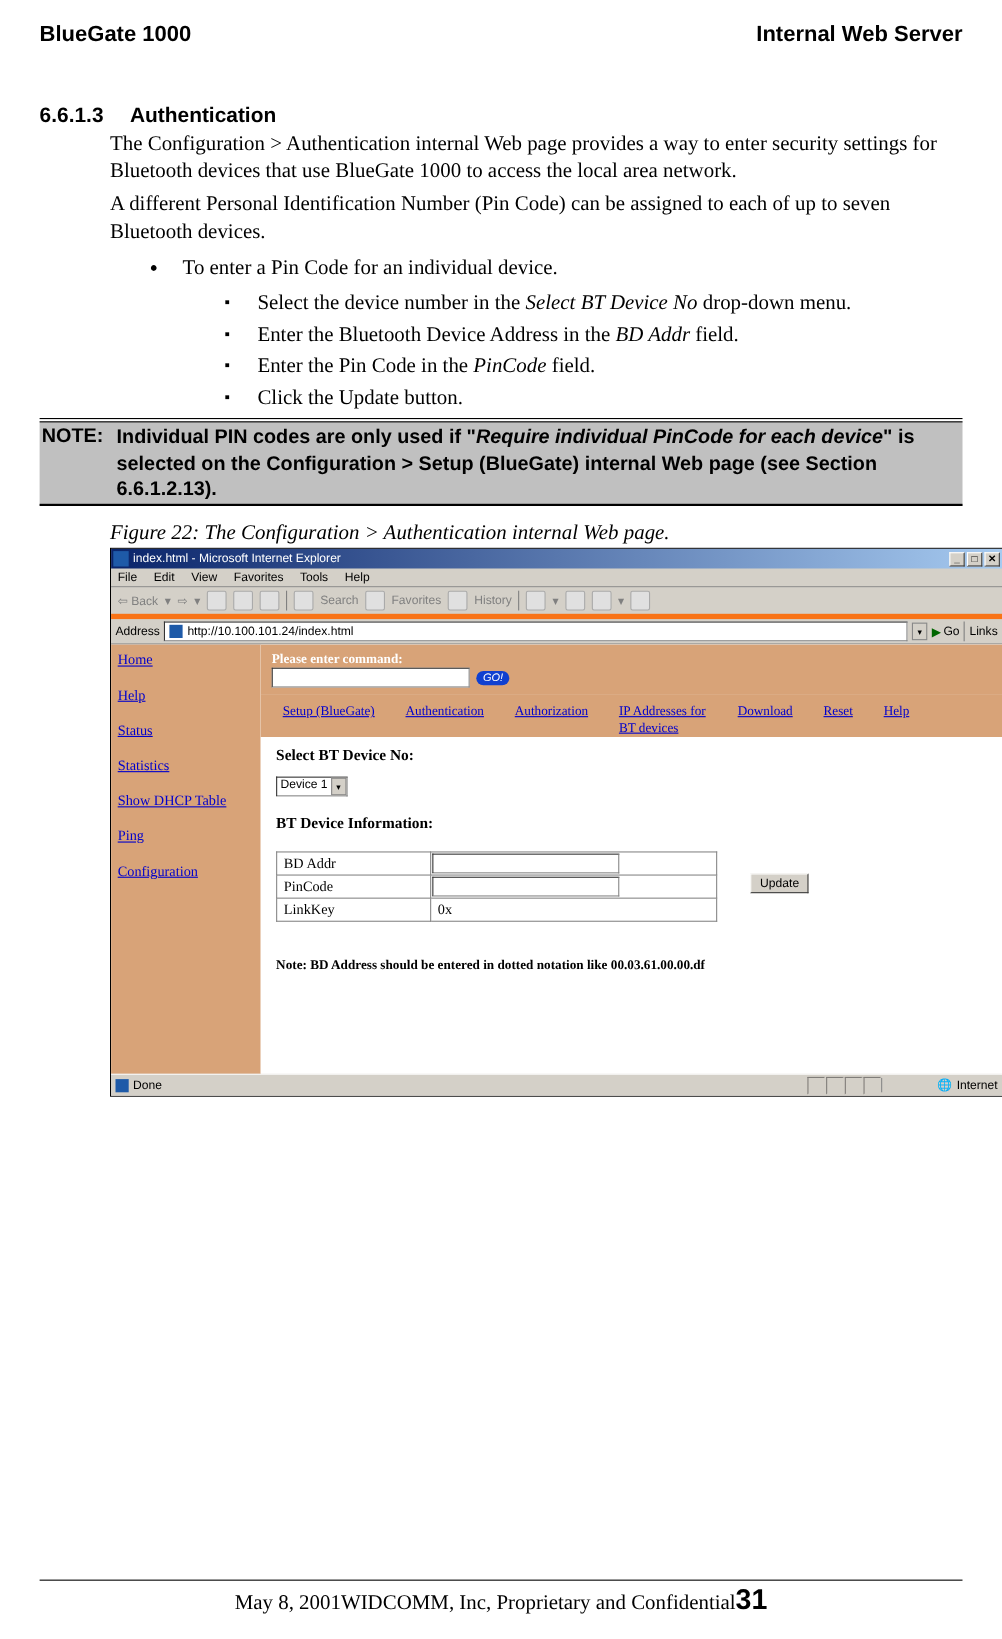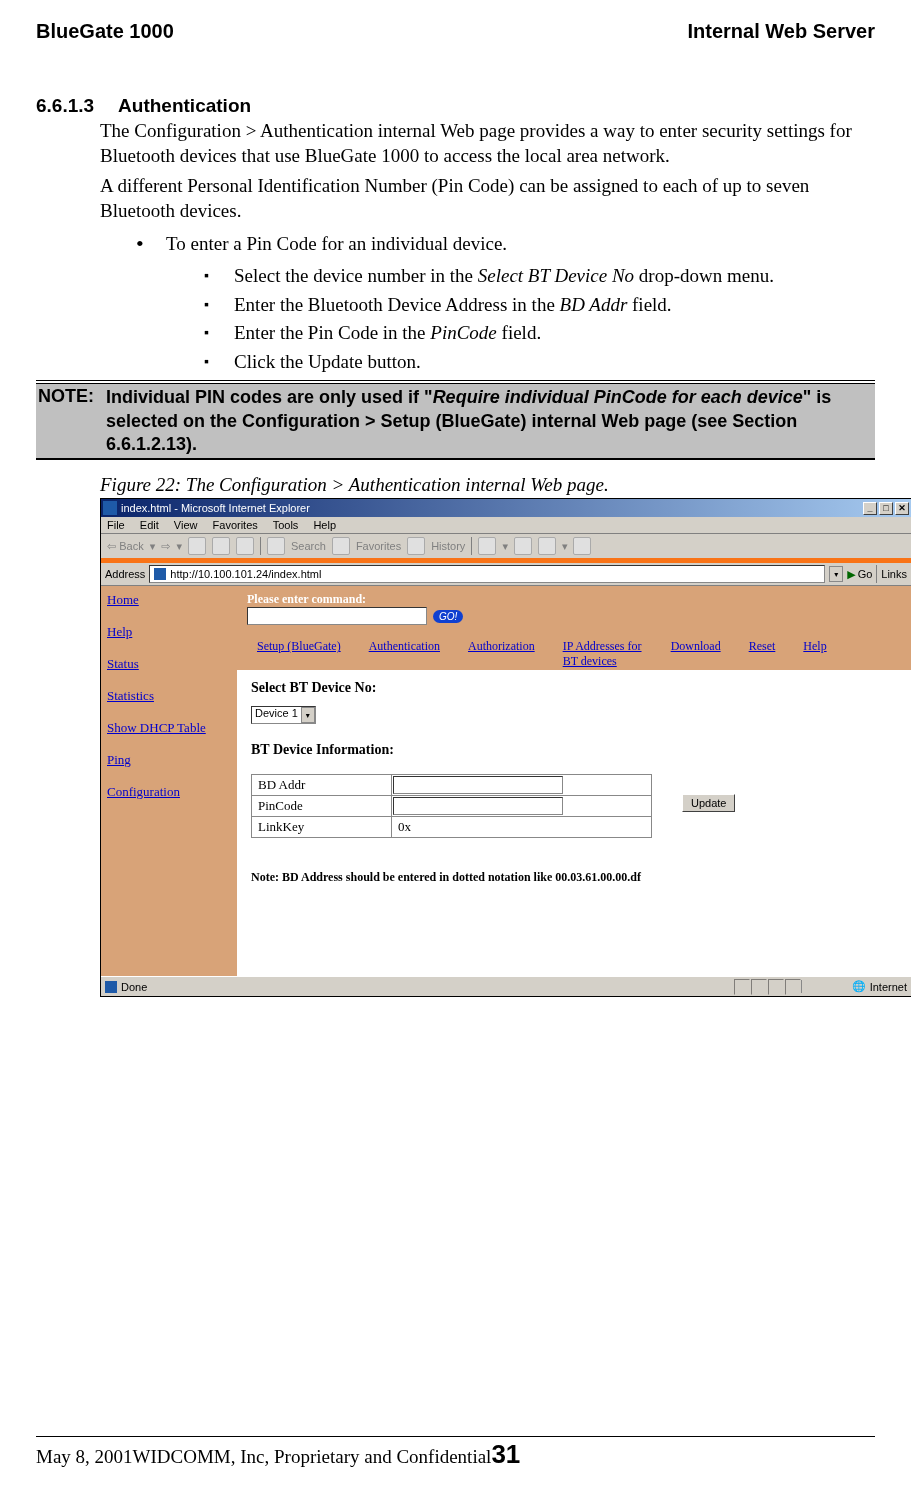--- a/index.html
+++ b/index.html
@@ -399,21 +399,21 @@
     }
     .page-footer {
       position: absolute;
       bottom: 20px;
       left: 36px;
       right: 36px;
     }
     .footer-line {
       border-top: 1.5px solid #000;
       display: flex;
-      justify-content: flex-start;
+      justify-content: center;
       align-items: baseline;
       padding-top: 2px;
       font-size: 19px;
     }
     .footer-page {
       font-weight: bold;
       font-size: 26px;
       font-family: Arial, sans-serif;
     }
     .underline-first::first-letter {

